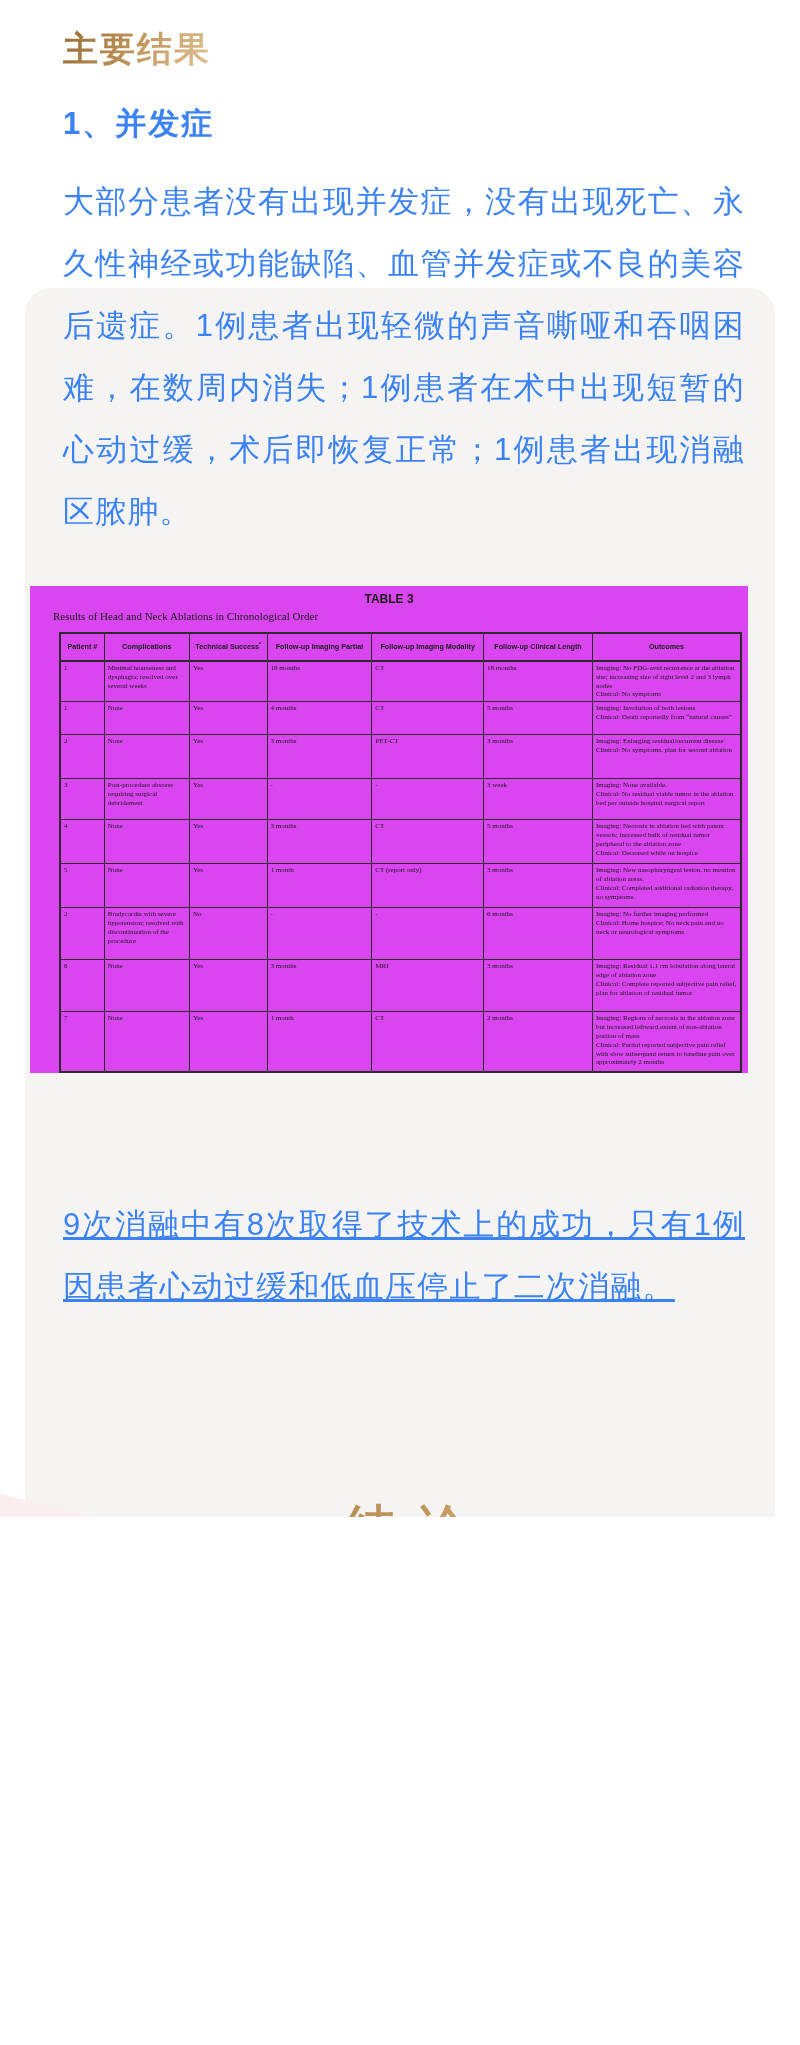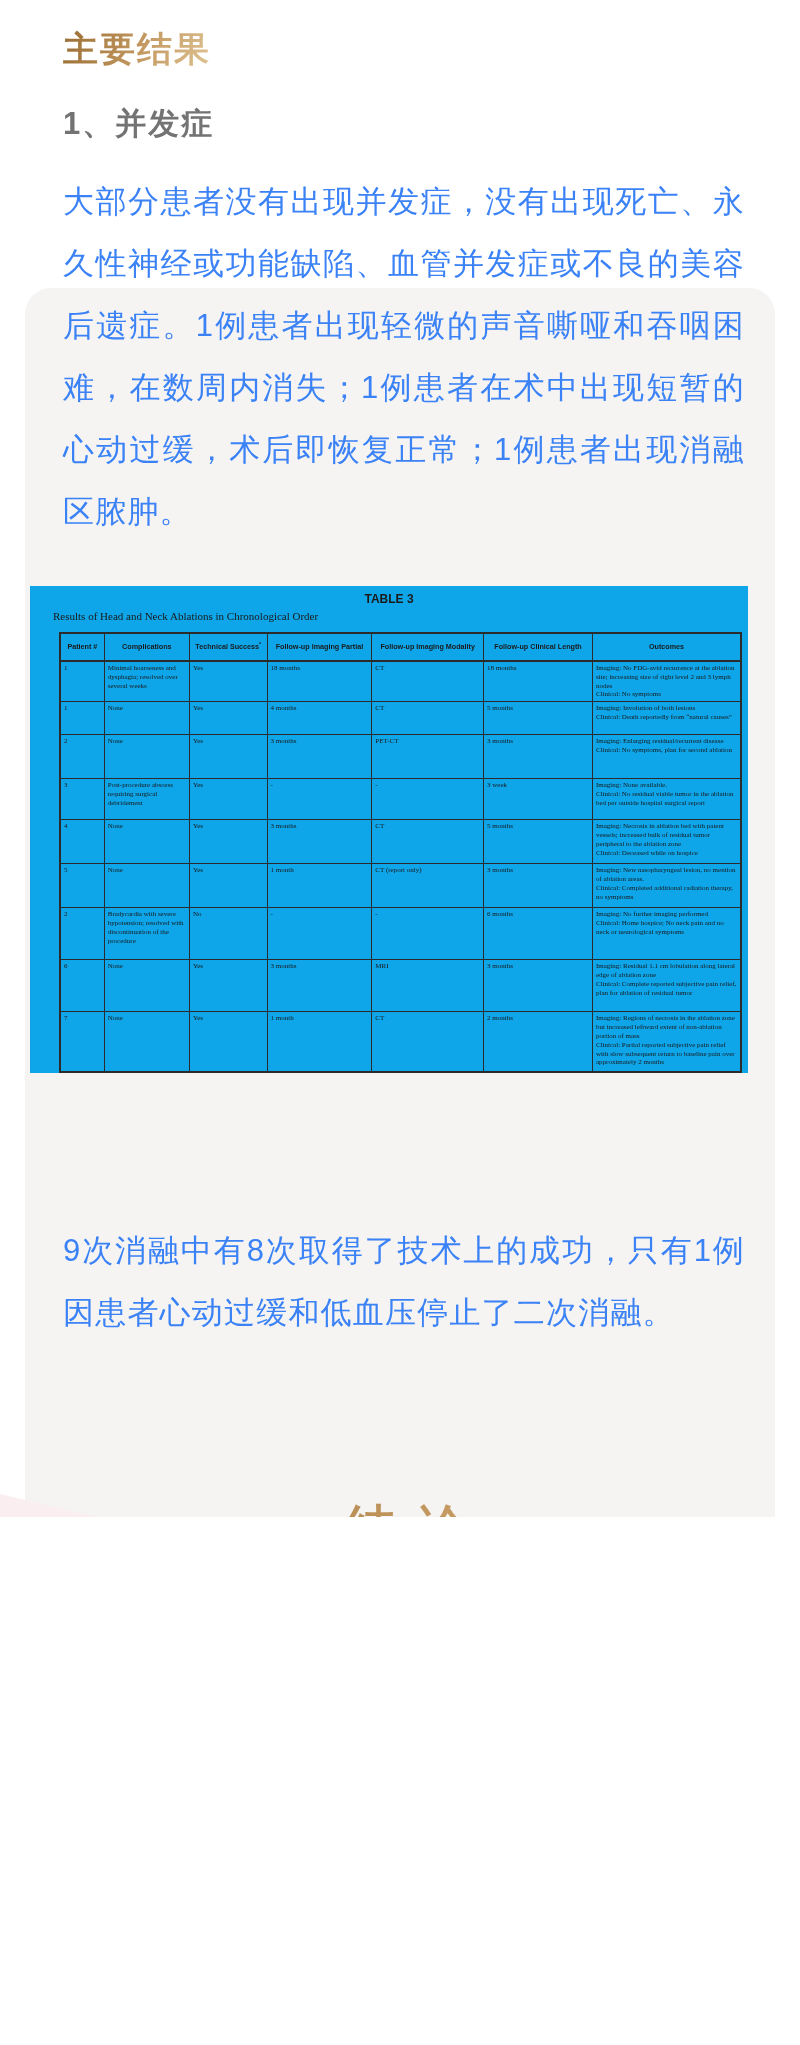--- a/index.html
+++ b/index.html
@@ -20,43 +20,43 @@
   .gold-grad { color:#ad7e47; }
   @supports ((-webkit-background-clip:text) or (background-clip:text)) {
     .gold-grad {
       background:linear-gradient(110deg,#9c7036 5%,#c59b63 55%,#dcbf8e 95%);
       -webkit-background-clip:text; background-clip:text;
       -webkit-text-fill-color:transparent;
     }
   }
   .h-sec {
     position:absolute; left:63px;
-    font-size:31px; font-weight:bold; letter-spacing:2px; color:#737373;
+    font-size:31px; font-weight:bold; letter-spacing:2px; color:#3b82f6;
   }
   #h-s1 { top:103px; }
   #h-s2 { top:1153px; }
   .para {
     position:absolute; left:63px; width:682px;
     font-size:31px; line-height:62px; letter-spacing:1.2px;
     text-align:justify; text-justify:inter-ideograph;
   }
   .para-dark { color:#3b82f6; }
   #para-s1 { top:171px; }
-  #para-s2 { top:1220px; }
+  #para-s2 { top:1194px;text-decoration:underline; }
   .para-gold { color:#a16207; }
   #para-conclusion { top:1583px; width:690px; }
   .h-conclusion {
     position:absolute; left:16px; right:0; top:1496px; text-align:center;
     font-family:"Liberation Serif","DejaVu Serif",serif;
     font-size:47px; font-weight:bold; letter-spacing:3px; word-spacing:8px;
   }
   
   .table-fig {
     position:absolute; left:30px; top:586px; width:718px; height:487px;
-    background:#0ea5e9; color:#1a1a1a;
+    background:#d946ef; color:#1a1a1a;
   }
   .tf-title {
     position:absolute; top:6px; left:0; right:0; text-align:center;
     font-size:12px; font-weight:bold;
     font-family:"Liberation Sans","DejaVu Sans",sans-serif;
   }
   .tf-sub {
     position:absolute; top:24px; left:23px; font-size:11px;
     font-family:"Liberation Serif","DejaVu Serif",serif;
   }

